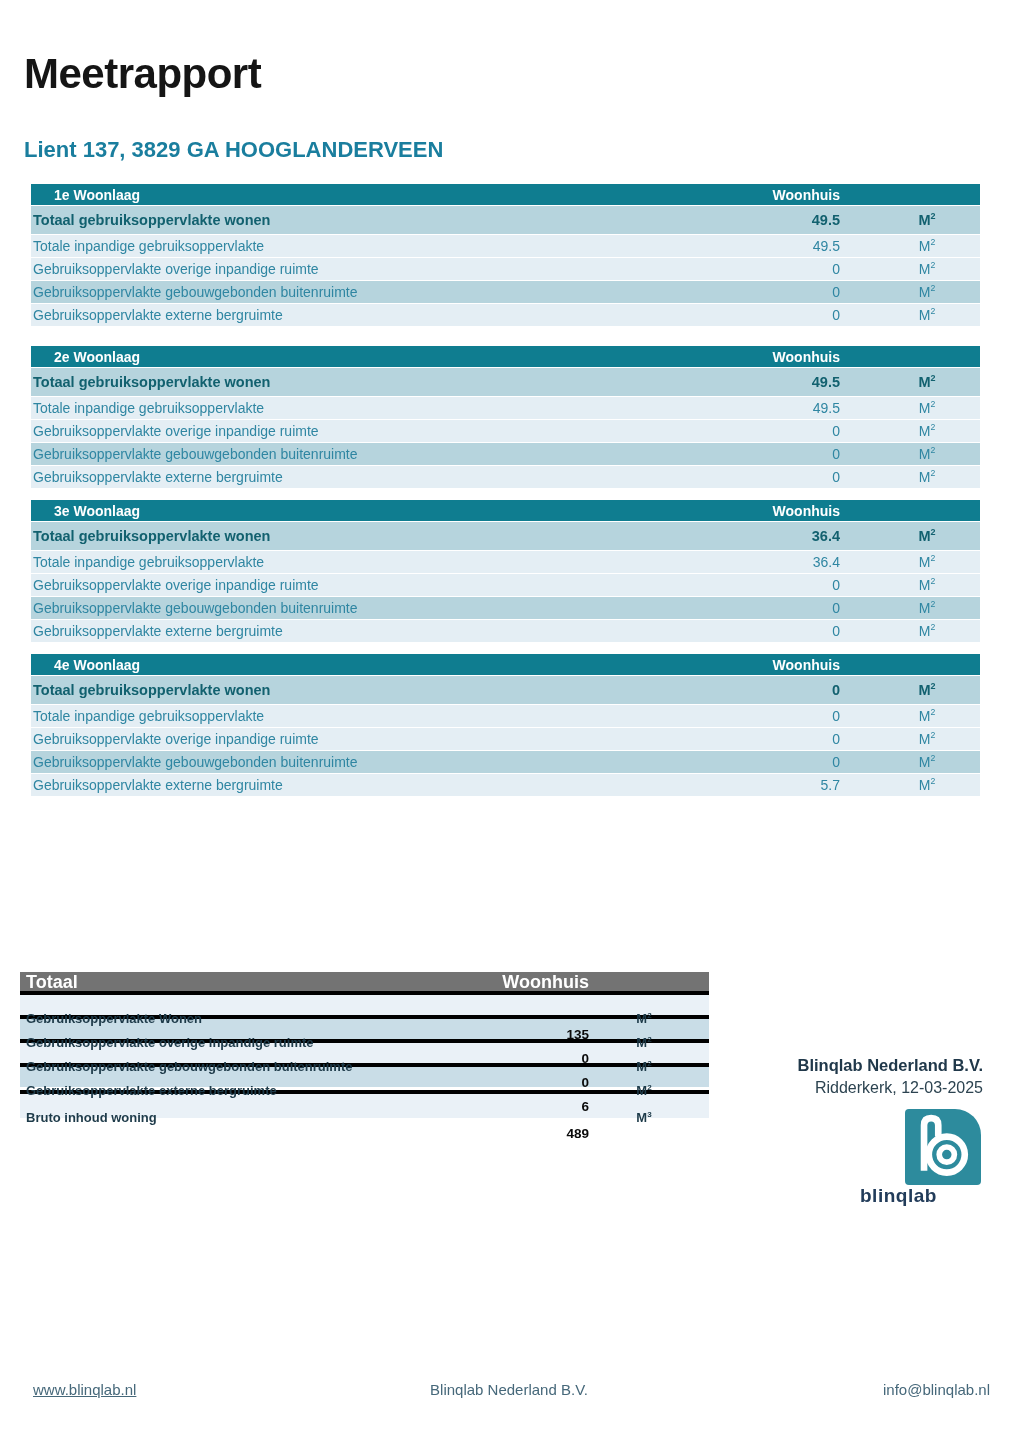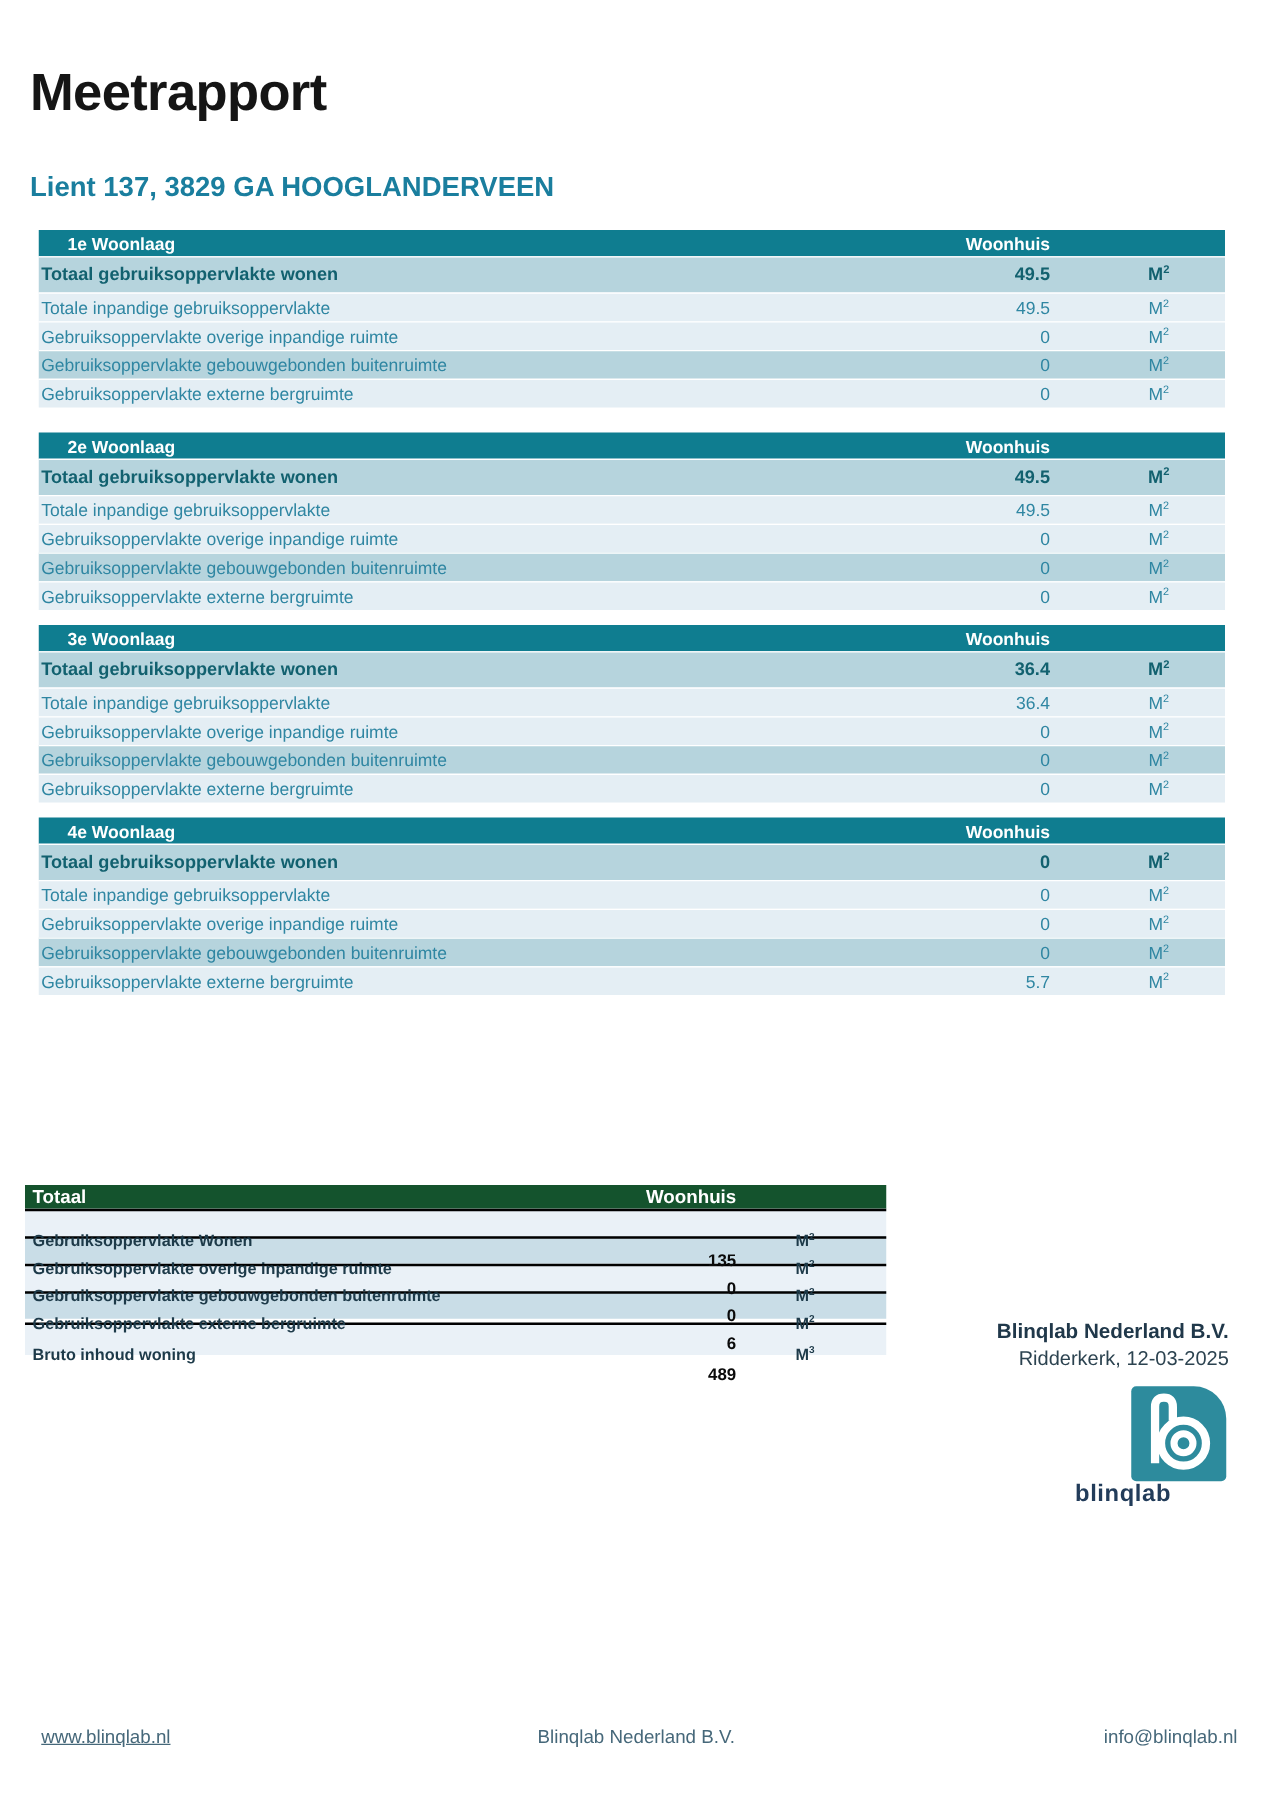--- a/index.html
+++ b/index.html
@@ -22,25 +22,25 @@
   .trow .c-value{text-align:right;}
   .trow .c-unit{text-align:center;padding-left:34px;}
   .trow.emph{height:28px;font-weight:700;color:#12616f;font-size:14.5px;}
   .band-m{background:#b6d4dd;}
   .band-l{background:#e4eef4;}
   sup{font-size:0.62em;line-height:0;vertical-align:super;}
 
   
   .totals{position:absolute;left:20px;top:948px;width:689px;}
   .totals .thead2{display:grid;grid-template-columns:1fr 120px 120px;align-items:center;height:19px;
-        background:#14532d;color:#ffffff;font-size:15px;font-weight:700;}
+        background:#737373;color:#ffffff;font-size:18px;font-weight:700;margin-top:24px;}
   .totals .h-label{padding-left:6px;}
   .totals .h-col{text-align:right;}
   .totals .trow2{display:grid;grid-template-columns:1fr 120px 120px;align-items:center;height:20px;
-        border-top:2px solid #000000;font-size:13px;}
+        border-top:4px solid #000000;font-size:13px;}
   .totals .c-label{padding-left:6px;color:#1d3a49;font-weight:600;}
   .totals .c-value{text-align:right;color:#0a0a0a;font-weight:700;font-size:13.5px;margin-top:32px;}
   .totals .c-unit{text-align:center;color:#1d3a49;font-weight:600;padding-right:10px;}
   .band-tl{background:#eaf1f7;}
   .band-tm{background:#c9dde7;}
   .trow2.last{height:24px;margin-top:3px;}
 
   
   .remark{position:absolute;left:20px;top:1096px;width:689px;}
   .remark-head{height:21px;line-height:21px;background:#112b33;color:#ffffff;

